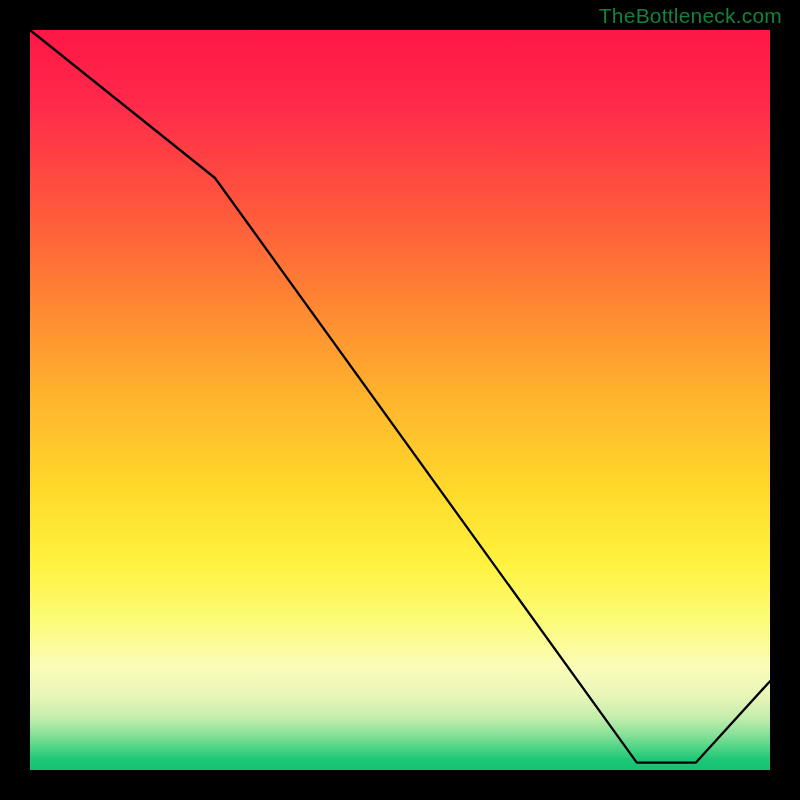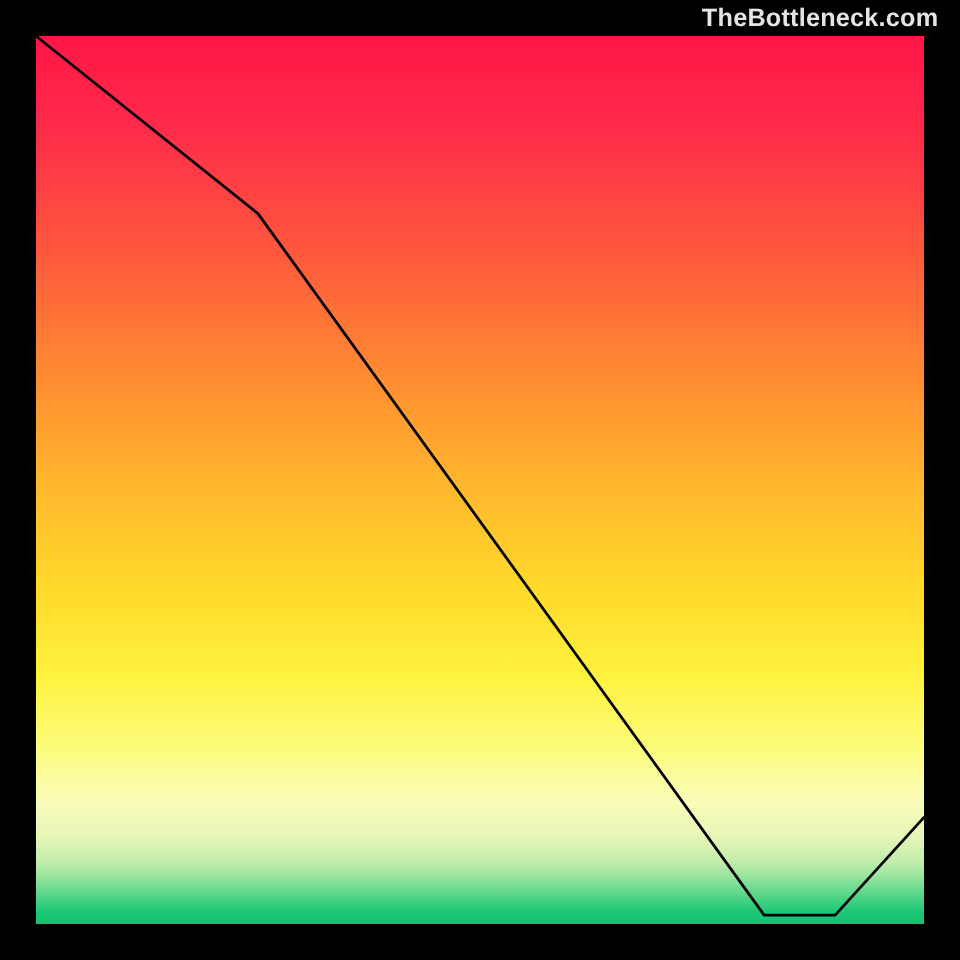--- a/index.html
+++ b/index.html
@@ -14,24 +14,24 @@
   .frame {
     position: relative;
     width: 800px;
     height: 800px;
     background: #000;
   }
   .watermark {
     position: absolute;
     top: 4px;
     right: 18px;
-    color: #e5e5e5;
+    color: #15803d;
     font-size: 21px;
     letter-spacing: 0.2px;
-    font-weight: 700;
+    font-weight: 400;
   }
   .plot-area {
     position: absolute;
     left: 30px;
     top: 30px;
     width: 740px;
     height: 740px;
   }
   .gradient {
     position: absolute;

